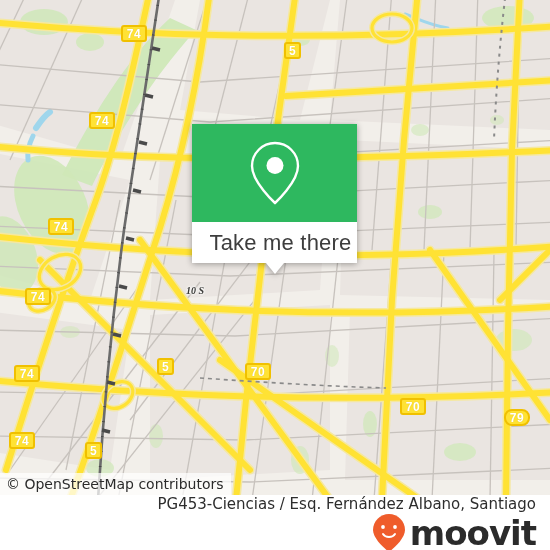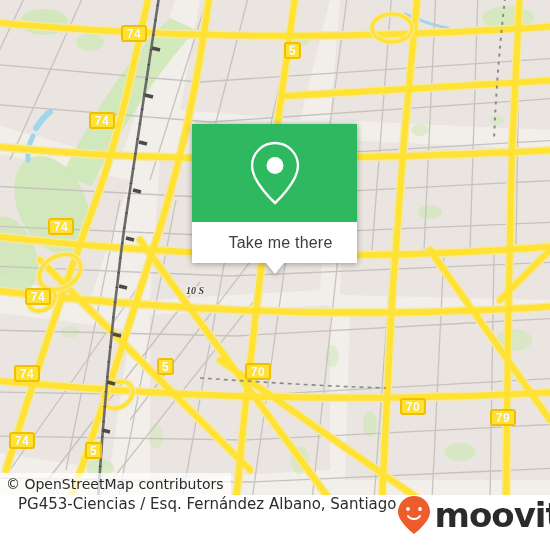--- a/index.html
+++ b/index.html
@@ -62,36 +62,36 @@
   }
   #popup-head{
     height:98px;background:#2eb85f;
     display:flex;align-items:center;justify-content:center;
   }
   #popup-foot{
     position:relative;background:#ffffff;height:41px;
     display:flex;align-items:center;justify-content:center;
   }
   #popup-foot-label{
-    font-size:16px;color:#3d3d3d;letter-spacing:.2px;margin-left:12px;
+    font-size:22px;color:#3d3d3d;letter-spacing:.2px;margin-left:12px;
   }
   #popup-tail{
     position:absolute;left:50%;top:100%;margin-left:-9px;
     width:0;height:0;
     border-left:9px solid transparent;
     border-right:9px solid transparent;
     border-top:11px solid #ffffff;
   }
 
   
   #footer{
     position:absolute;left:0;bottom:0;width:550px;height:55px;
     background:#ffffff;
-    display:flex;align-items:flex-start;
-    box-sizing:border-box;padding:0 14px 0 18px;
+    display:flex;align-items:flex-end;
+    box-sizing:border-box;padding:0 14px 0 18px;flex-direction:column;
   }
   #footer-title{
     font-size:15px;color:#2d2d2d;white-space:nowrap;flex:0 0 auto;
     font-family:"DejaVu Sans","Liberation Sans",sans-serif;
   }
   #brand{
     margin-left:auto;display:flex;align-items:center;gap:4px;flex:0 0 auto;
   }
   #brand-word{
     font-size:34px;font-weight:bold;color:#2b2b2b;letter-spacing:-1px;
@@ -273,21 +273,21 @@
         <div class="shield s1" style="left: 284px; top: 42px;">5</div>
         <div class="shield s2" style="left: 89px; top: 112px;">74</div>
         <div class="shield s2" style="left: 48px; top: 218px;">74</div>
         <div class="shield s2" style="left: 25px; top: 288px;">74</div>
         <div class="shield s2" style="left: 14px; top: 365px;">74</div>
         <div class="shield s2" style="left: 9px; top: 432px;">74</div>
         <div class="shield s1" style="left: 157px; top: 358px;">5</div>
         <div class="shield s2" style="left: 245px; top: 363px;">70</div>
         <div class="shield s1" style="left: 85px; top: 442px;">5</div>
         <div class="shield s2" style="left: 400px; top: 398px;">70</div>
-        <div class="shield s2" style="left: 490px; top: 409px;">79</div>
+        <div class="shield s2" style="left: 504px; top: 409px; border-radius: 8px;">79</div>
       </div>
 
     <div id="street-labels">
         <div class="street-label" style="left: 186px; top: 285px;">10 S</div>
       </div>
 
     <div id="popup">
       <div id="popup-head">
         <svg width="60" height="72" viewBox="0 0 60 72">
           <path d="M30 6 C 17.3 6 7 16.3 7 29 C 7 45 30 66 30 66 C 30 66 53 45 53 29 C 53 16.3 42.7 6 30 6 Z" fill="none" stroke="#ffffff" stroke-width="2.4"></path>

